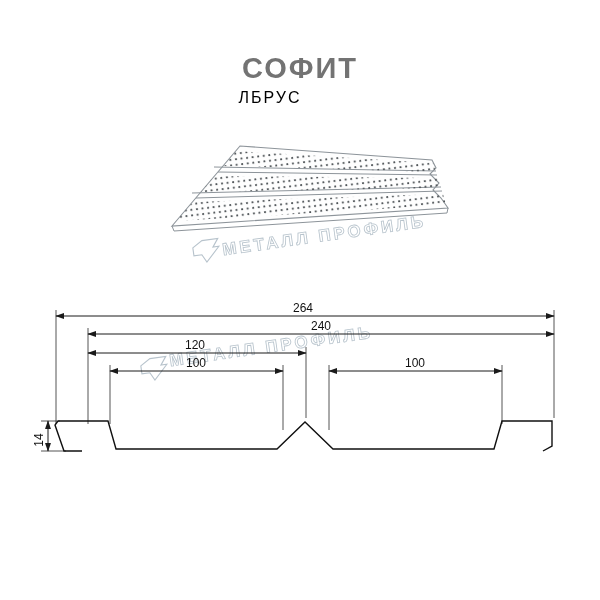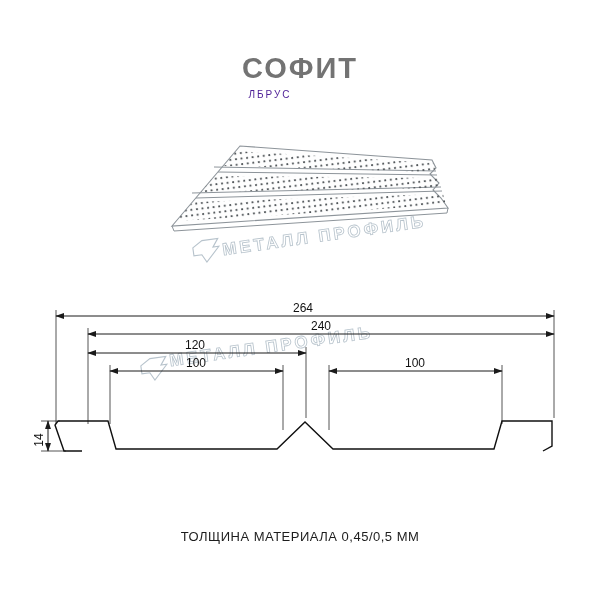--- a/index.html
+++ b/index.html
@@ -6,21 +6,21 @@
   .page {
     position:relative; width:600px; height:600px; background:#ffffff;
     font-family:"Liberation Sans", sans-serif; overflow:hidden;
   }
   .title {
     position:absolute; top:52px; left:0; width:600px; text-align:center;
     font-size:29px; font-weight:bold; letter-spacing:2px; color:#737373;
   }
   .subtitle {
     position:absolute; top:89px; left:0; width:540px; text-align:center;
-    font-size:10px; font-weight:normal; letter-spacing:2px; color:#4c1d95;
+    font-size:16px; font-weight:normal; letter-spacing:2px; color:#000000;
   }
   .footer {
     position:absolute; top:529px; left:0; width:600px; text-align:center;
     font-size:13px; letter-spacing:0.5px; color:#1d1d1d;
   }
   svg.scene { position:absolute; left:0; top:0; }
   svg text.dim {
     font-family:"Liberation Sans", sans-serif;
     font-size:12px; fill:#111;
   }
@@ -111,14 +111,13 @@
       <text class="dim" x="195" y="349" text-anchor="middle">120</text>
       <text class="dim" x="196" y="367" text-anchor="middle">100</text>
       <text class="dim" x="415" y="367" text-anchor="middle">100</text>
       <text class="dim" x="43" y="440" text-anchor="middle" transform="rotate(-90 43 440)">14</text>
 
       <path class="profile" d="M58,421 H108 L116,449 H277 L305,422 L333,449 H494 L502,421 H552 L552,446 L543,451"></path>
       <path class="profile" d="M58,421 L55,425 L64,451 H82"></path>
     </g>
   </svg>
 
-  <div class="footer">ТОЛЩИНА МАТЕРИАЛА 0,45/0,5 ММ</div>
 </div>
 
 </body></html>

